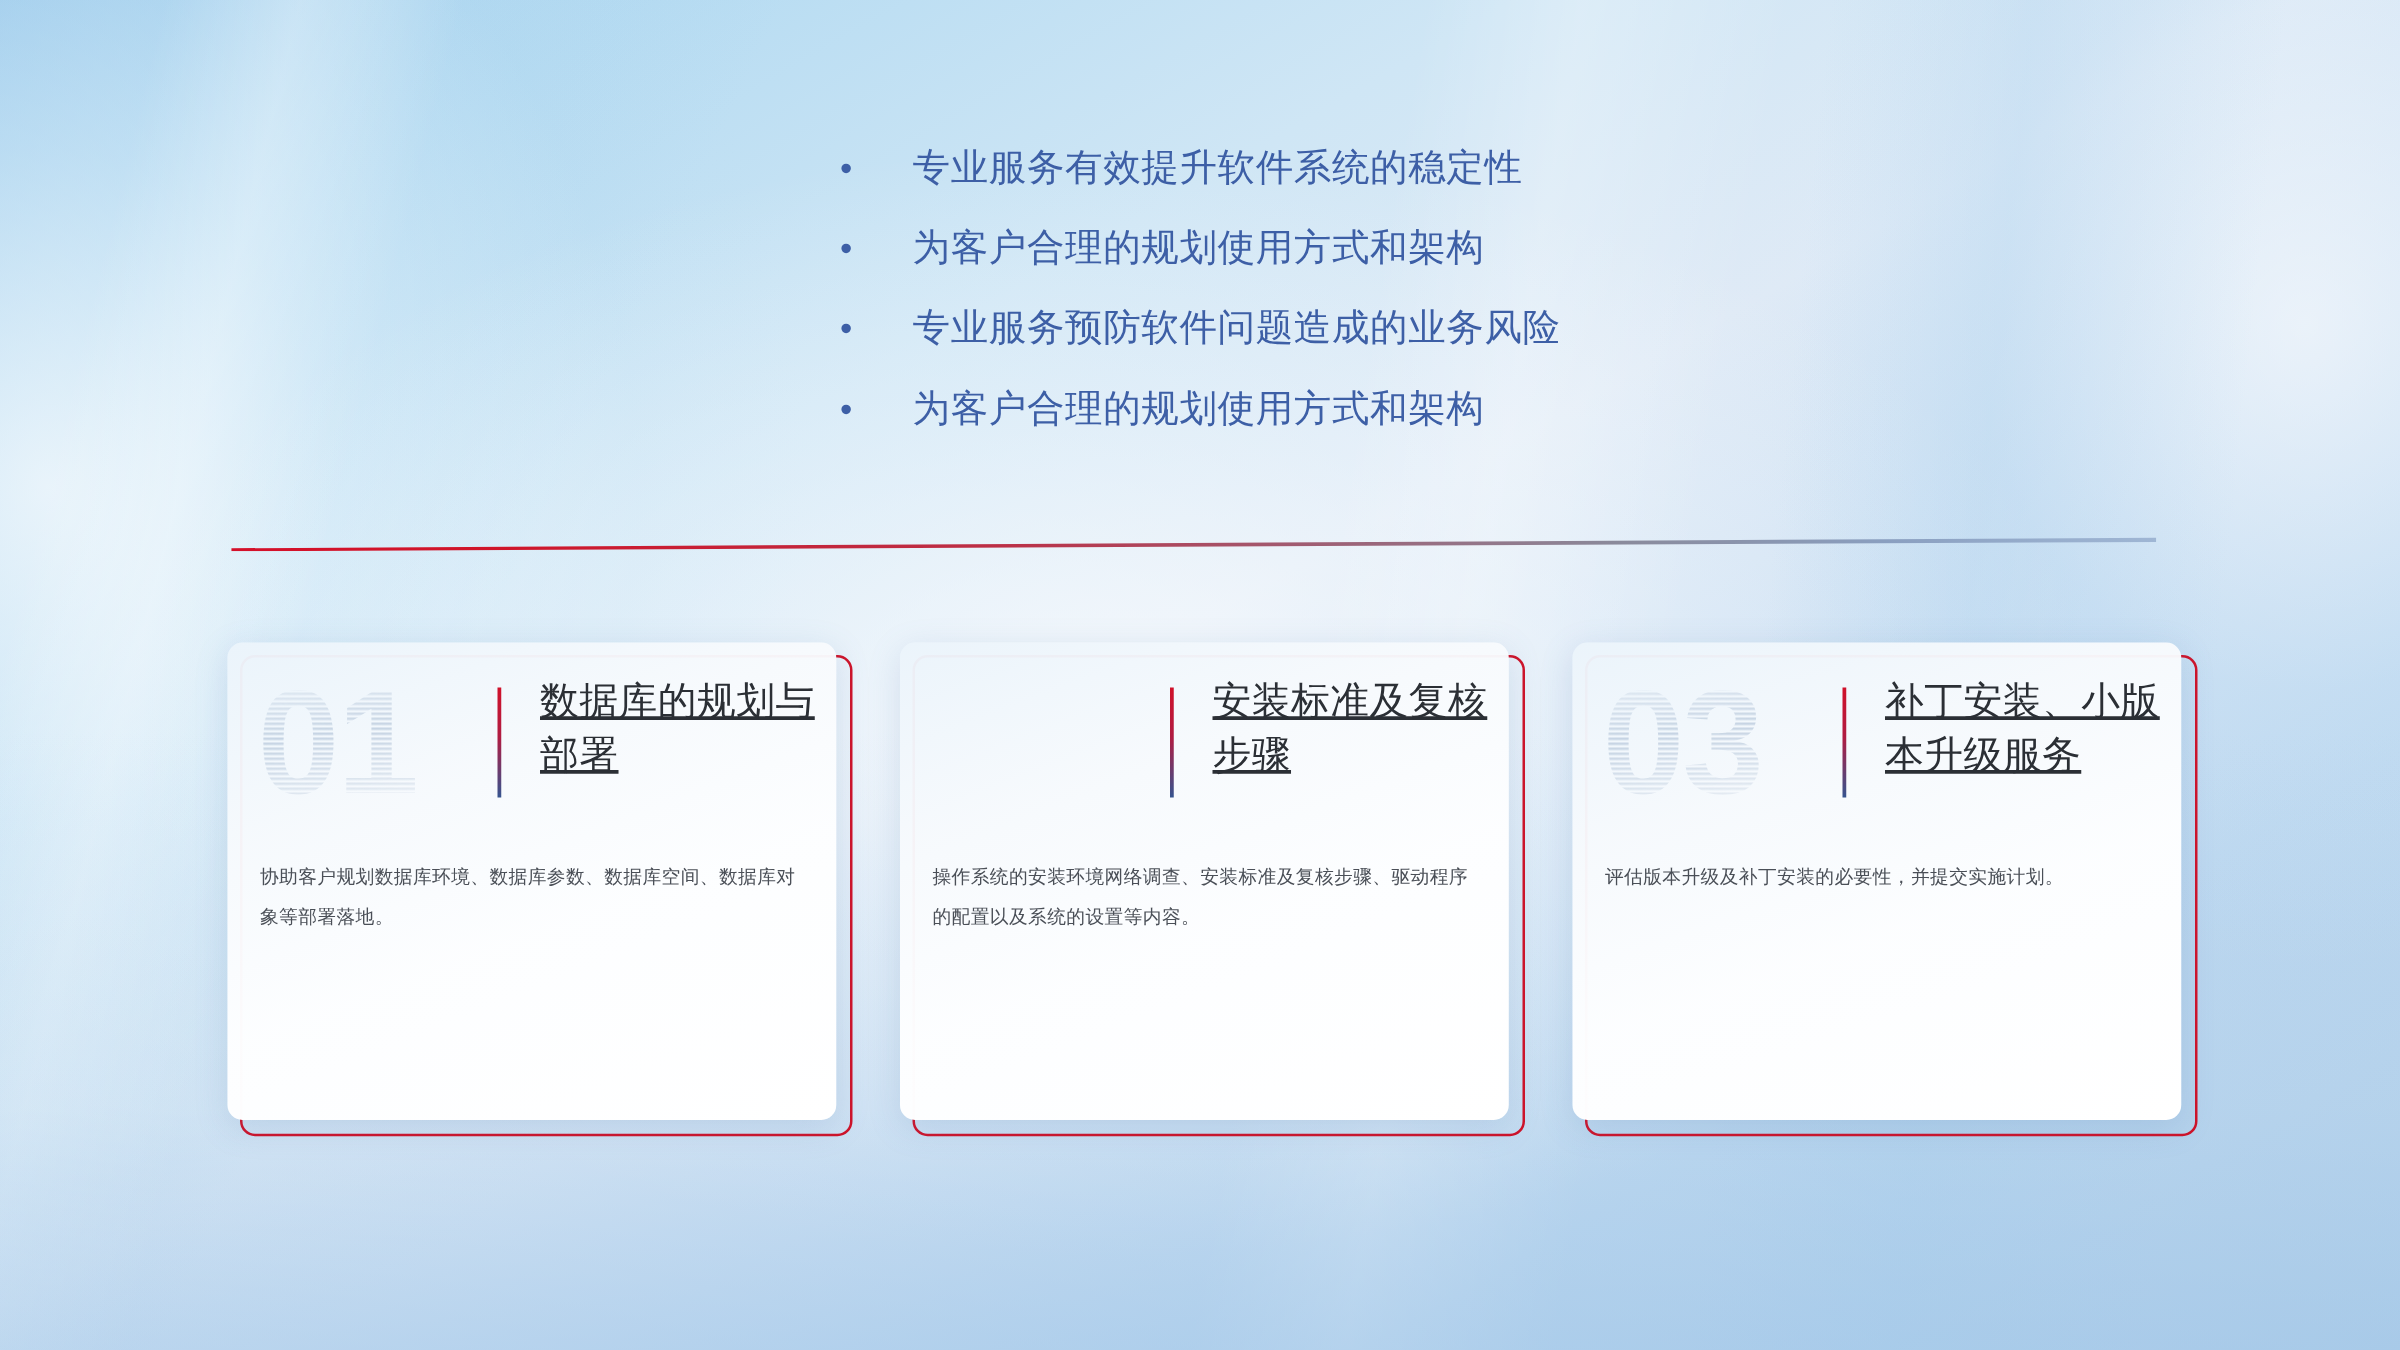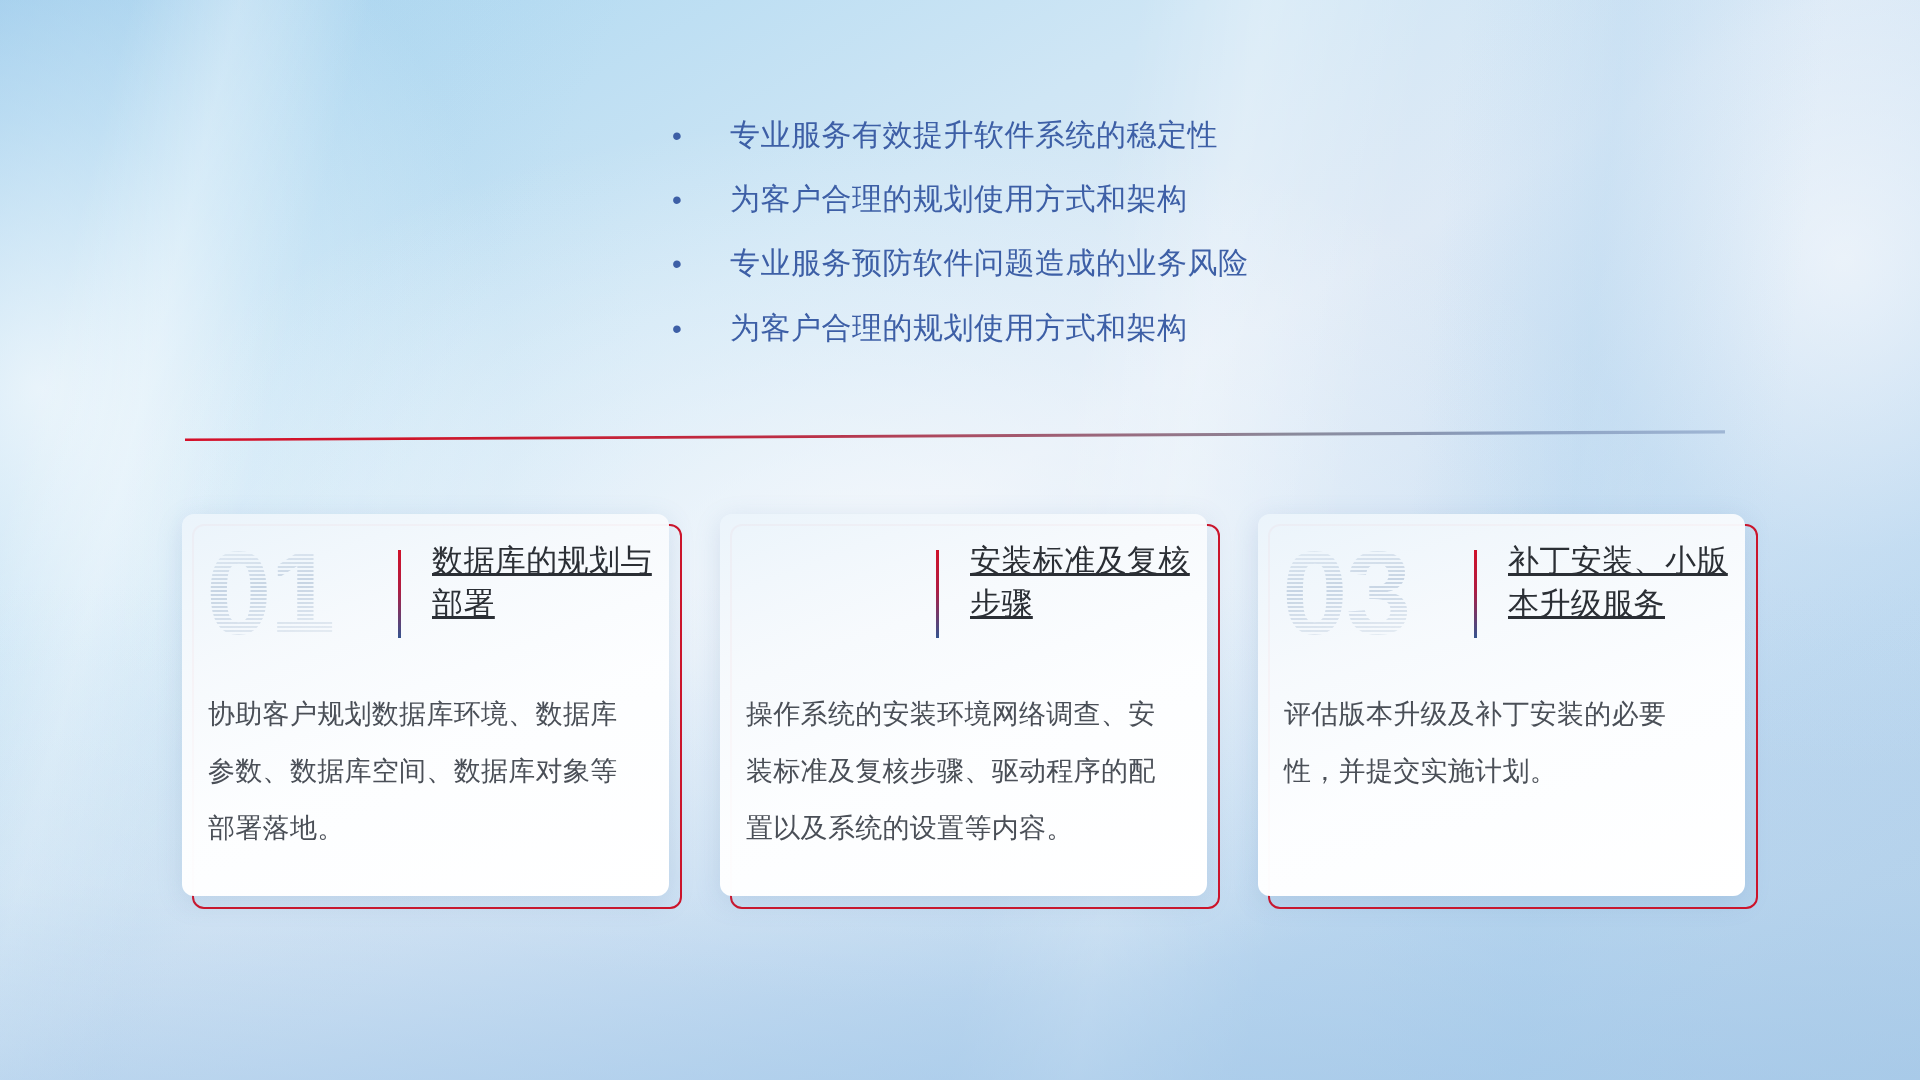--- a/index.html
+++ b/index.html
@@ -178,21 +178,21 @@
     color: #2b2f35;
     font-weight: 500;
     letter-spacing: 0.4px;
     text-decoration: underline;
   }
   .card-body {
     position: absolute;
     left: 26px;
     top: 172px;
     width: 436px;
-    font-size: 27px;
+    font-size: 15px;
     line-height: 2.12;
     color: #4a4f57;
     letter-spacing: 0.3px;
   }
 </style>
 </head>
 <body>
 
 <div class="bg-layer bg-base"></div>
 <div class="bg-layer bg-tint-topleft"></div>

